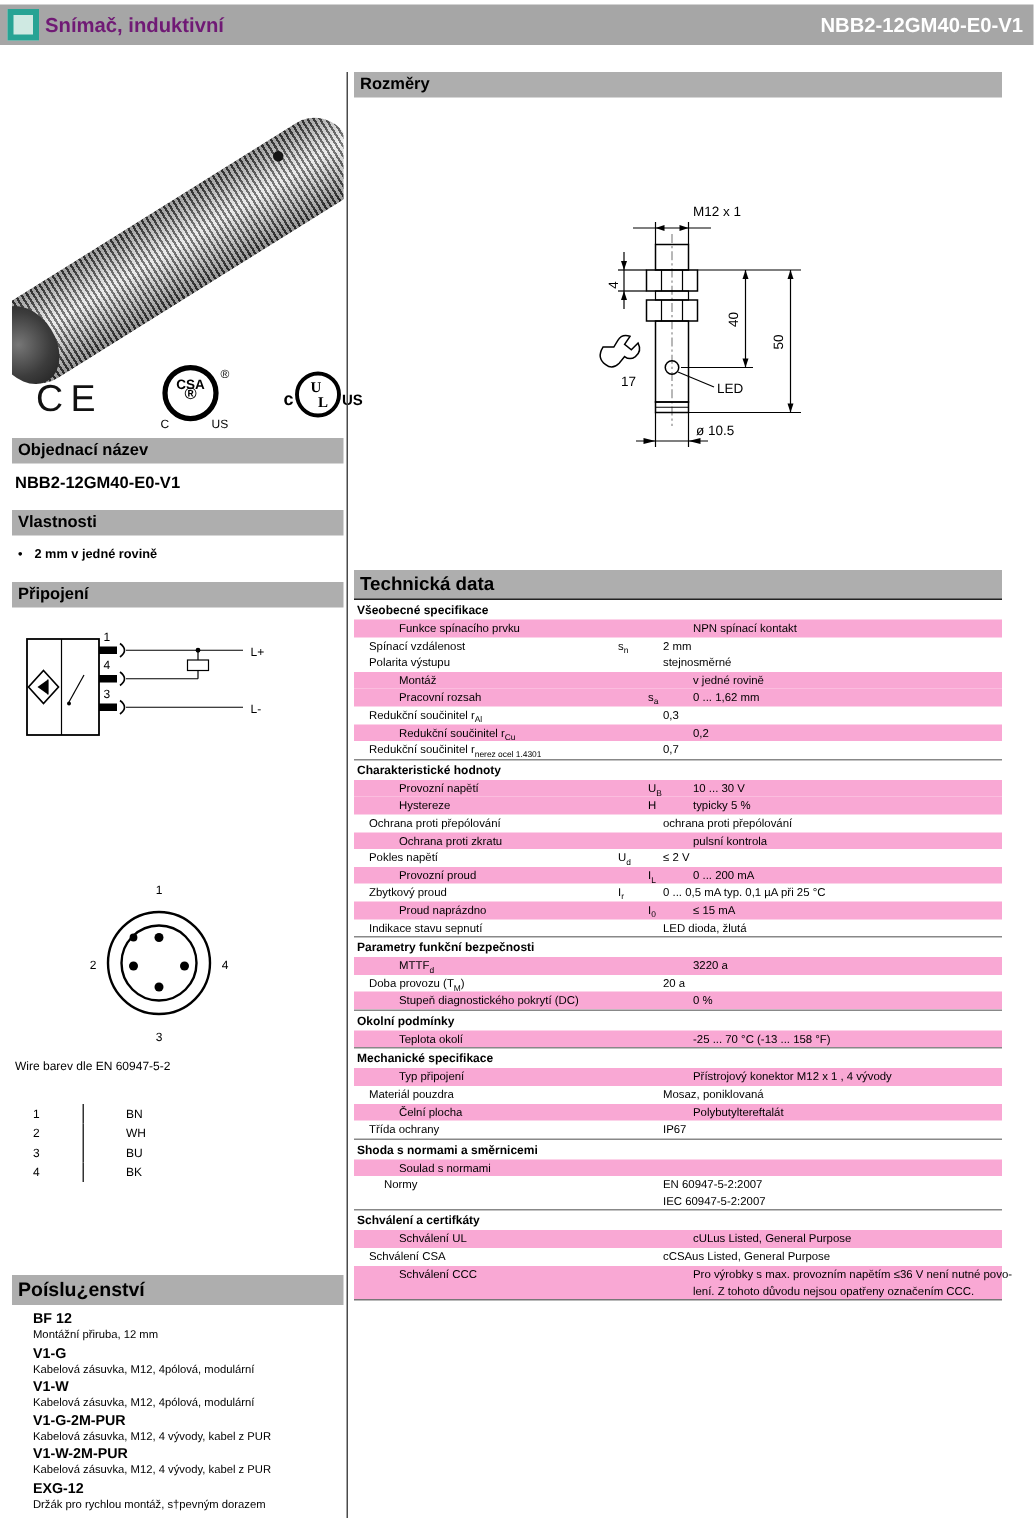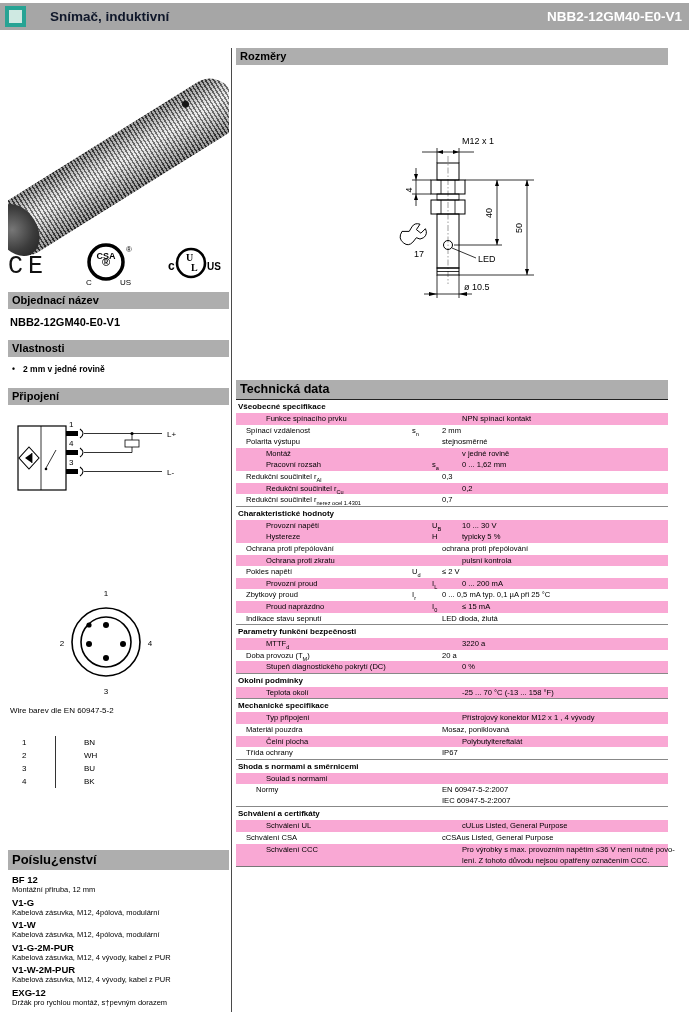--- a/index.html
+++ b/index.html
@@ -4,21 +4,21 @@
 <style>
   html,body{margin:0;padding:0;}
   body{width:689px;height:1012px;position:relative;background:#fff;
        font-family:"Liberation Sans",sans-serif;color:#000;overflow:hidden;}
 
   
   .top-header{position:absolute;top:3px;left:0;width:689px;height:27px;background:#a6a6a6;
               display:flex;align-items:center;}
   .logo-square{width:21px;height:21px;box-sizing:border-box;background:#cfe9e2;
                border:4px solid #27a394;margin-left:5px;}
-  .title-left{color:#0f172a;font-weight:bold;font-size:13.5px;margin-left:24px;}
+  .title-left{color:#701a75;font-weight:bold;font-size:13.5px;margin-left:4px;}
   .title-right{color:#fff;font-weight:bold;font-size:13.5px;margin-left:auto;margin-right:7px;}
 
   
   .left-col{position:absolute;left:8px;top:40px;width:221px;height:972px;}
   .divider{position:absolute;left:231px;top:48px;height:964px;width:1px;background:#4a4a4a;}
   .right-col{position:absolute;left:236px;top:48px;width:432px;height:964px;}
 
   .bar{background:#aeaeae;color:#000;font-weight:bold;font-size:11px;
        padding:2px 4px;height:13px;line-height:13px;}
 
@@ -30,40 +30,40 @@
             background:
               repeating-linear-gradient(90deg,rgba(30,30,30,.55) 0 1.5px,rgba(235,235,235,.55) 1.5px 3.5px),
               linear-gradient(180deg,#3a3a3a 0%,#b9b9b9 28%,#efefef 45%,#9a9a9a 72%,#2e2e2e 100%);}
   .cylinder::before{content:"";position:absolute;left:-3px;top:2px;width:40px;height:56px;
             border-radius:50%;background:radial-gradient(circle at 40% 45%,#777 0%,#3c3c3c 55%,#1c1c1c 100%);}
   .cylinder::after{content:"";position:absolute;right:42px;top:9px;width:7px;height:7px;
             border-radius:50%;background:#161616;}
 
   
   .logos{position:absolute;top:200px;left:0;width:221px;height:52px;display:flex;align-items:center;}
-  .ce-mark{font-size:25px;letter-spacing:5px;color:#111;font-family:Liberation Mono, monospace;}
+  .ce-mark{font-size:25px;letter-spacing:5px;margin-left:16px;color:#111;}
   .csa-mark{margin-left:34px;}
   .ul-mark{margin-left:26px;}
 
   
   .order-bar{position:absolute;top:252px;left:0;width:213px;}
   .order-value{position:absolute;top:276px;left:2px;font-weight:bold;font-size:11px;}
   .features-bar{position:absolute;top:300px;left:0;width:213px;}
   .feature-item{position:absolute;top:324px;left:4px;font-weight:bold;font-size:8.5px;}
   .feature-item .dot{margin-right:8px;}
   .connection-bar{position:absolute;top:348px;left:0;width:213px;}
   .circuit{position:absolute;top:372px;left:2px;}
   .pinout{position:absolute;top:542px;left:28px;}
   .wire-note{position:absolute;top:666px;left:2px;font-size:8px;text-align:center;}
   .wire-table{position:absolute;top:696px;left:8px;}
   .wire-row{display:flex;height:13px;line-height:13px;font-size:8px;}
   .wire-pin{width:40px;padding-left:6px;border-right:1px solid #333;box-sizing:border-box;}
   .wire-color{padding-left:28px;}
   .acc-bar{position:absolute;top:810px;left:0;width:213px;font-size:13px;height:16px;line-height:16px;}
-  .acc-list{position:absolute;top:834px;left:4px;width:215px;}
+  .acc-list{position:absolute;top:834px;left:14px;width:215px;}
   .acc-item{margin-bottom:2px;}
   .acc-name{font-weight:bold;font-size:9.5px;line-height:11px;}
   .acc-desc{font-size:7.5px;line-height:9.5px;}
 
   
   .dims-bar{position:absolute;top:0;left:0;width:424px;}
   .dim-drawing{position:absolute;top:70px;left:148px;}
   .tech-bar{position:absolute;top:332px;left:0;width:424px;font-size:12.5px;height:15px;line-height:15px;
             border-bottom:1px solid #222;}
   .tech-table{position:absolute;top:352px;left:0;width:432px;border-bottom:1px solid #777;}

